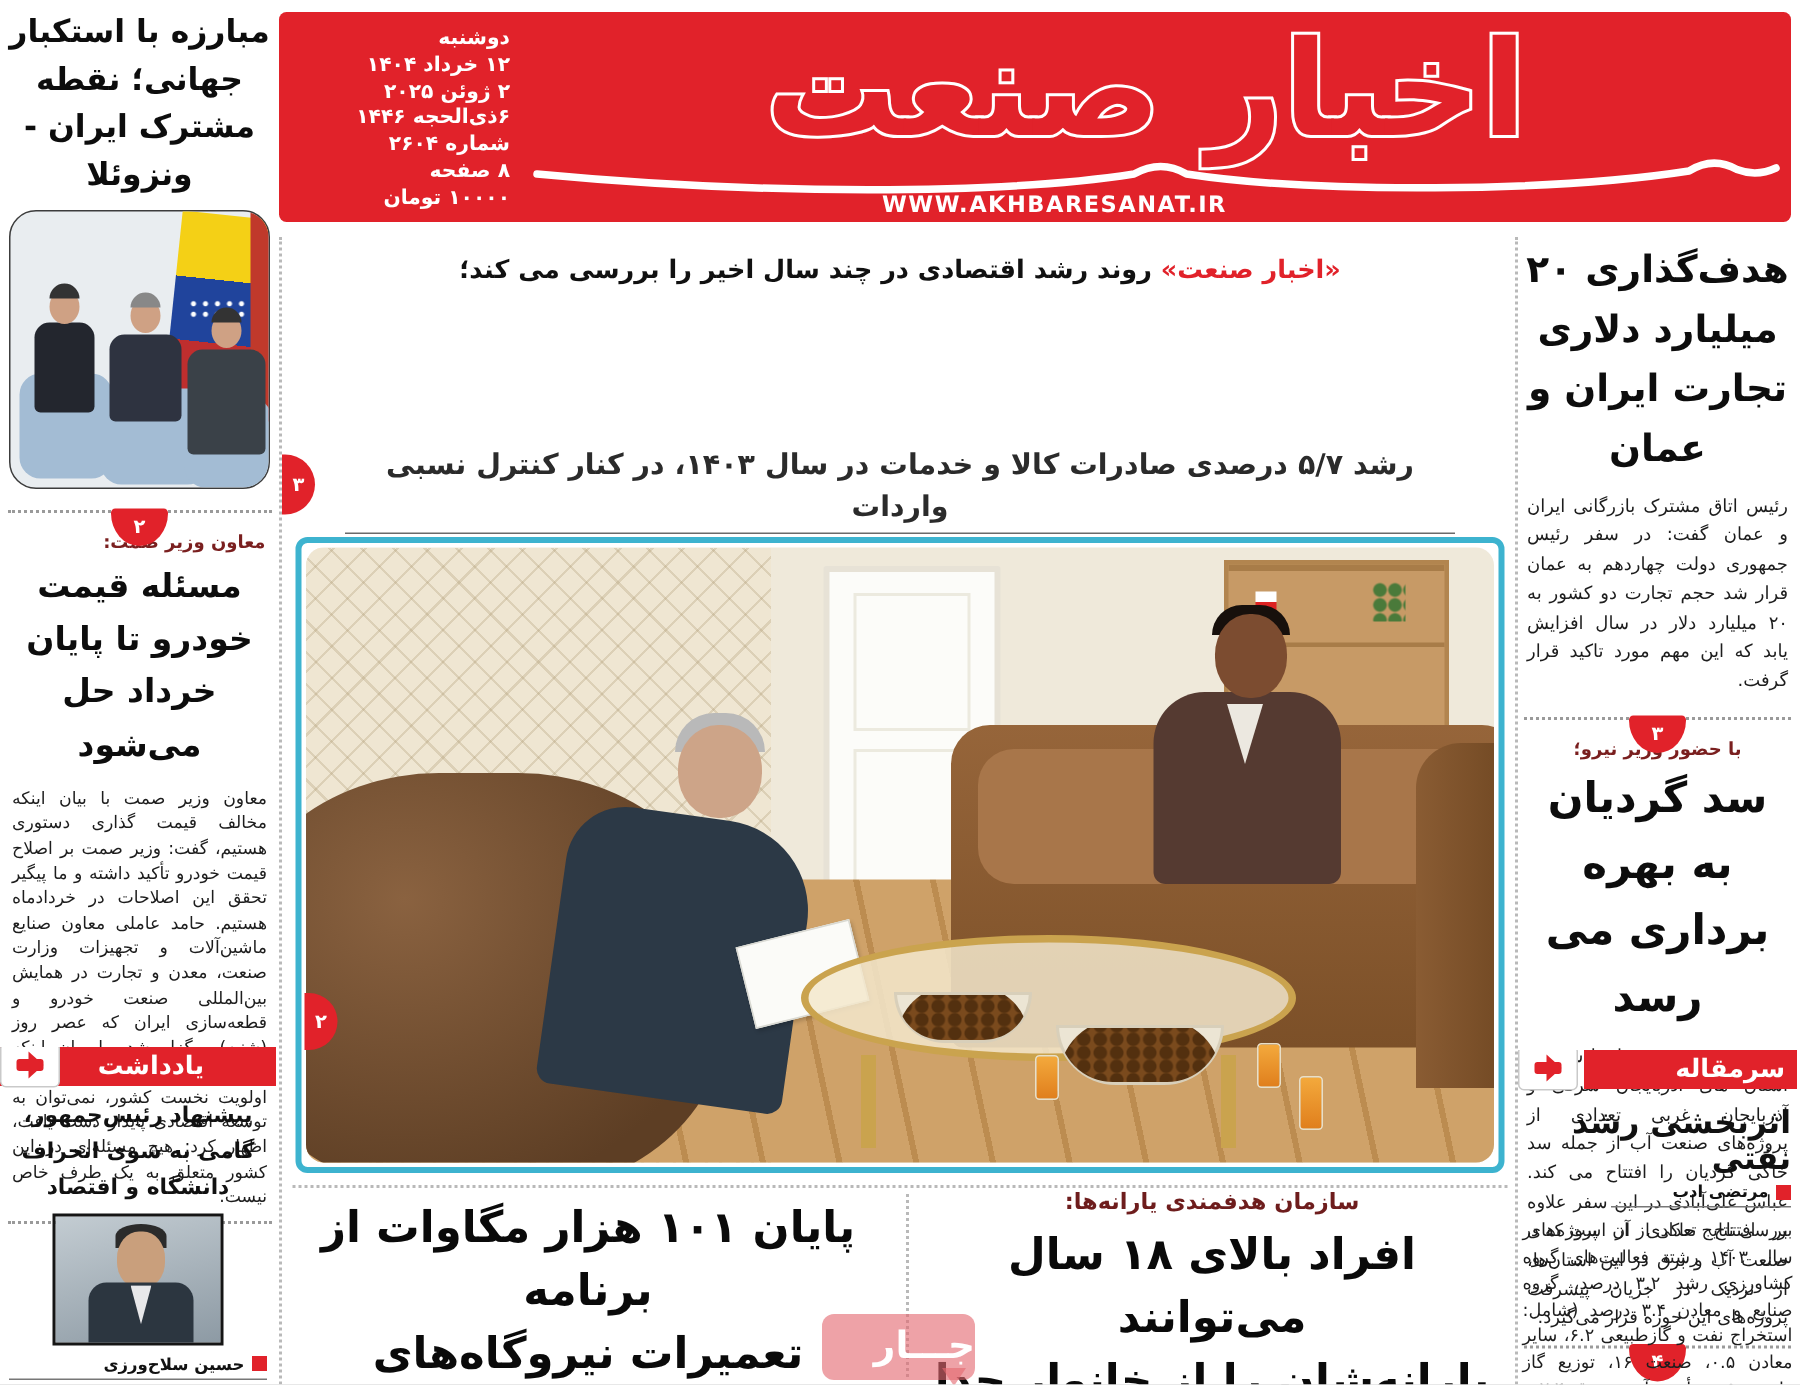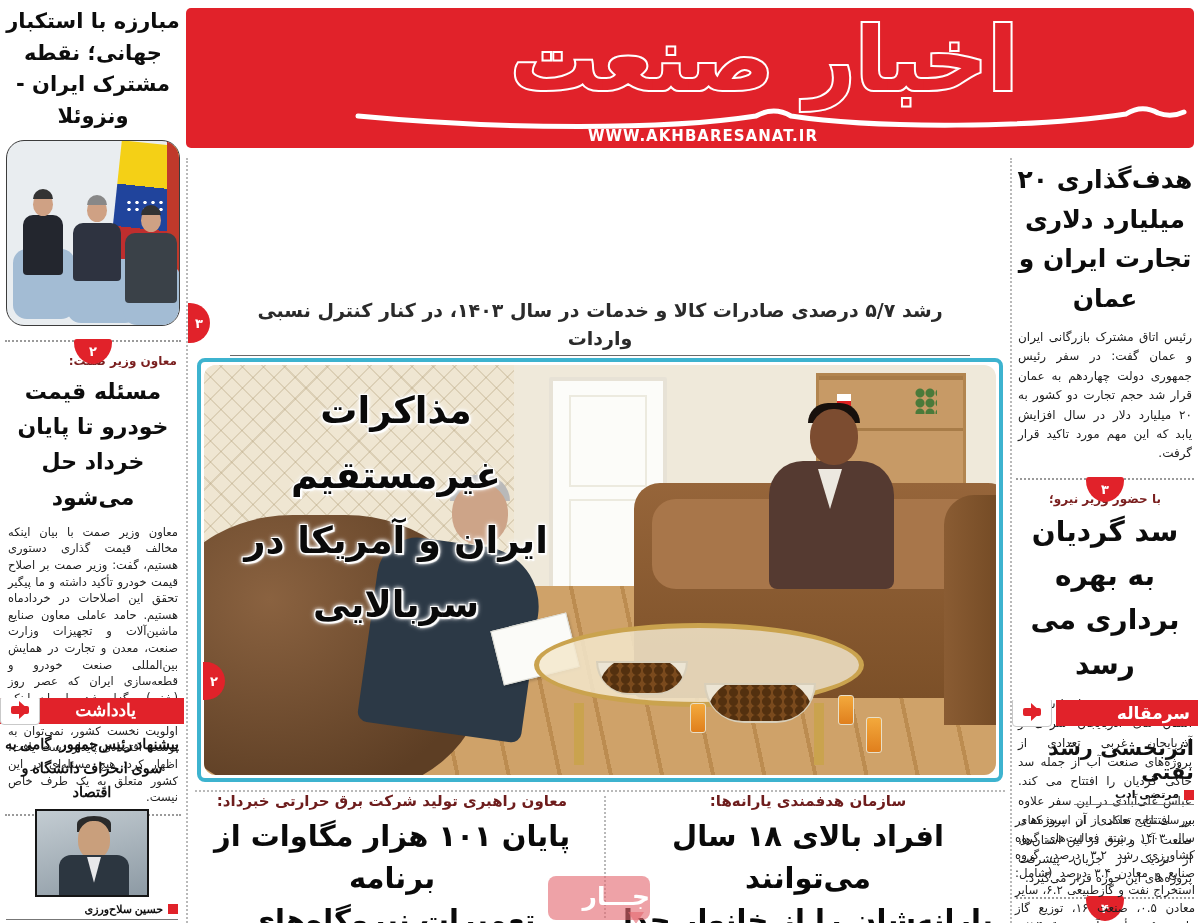--- a/index.html
+++ b/index.html
@@ -71,21 +71,21 @@
   .ven-stars { position:absolute; left:118px; top:58px; width:40px; height:14px;
     background:radial-gradient(circle 1.5px, #fff 1.4px, transparent 2px) 0 0/8px 7px; }
   .ven-flag2 { position:absolute; left:160px; top:0; width:18px; height:140px; background:#c0392b; }
   .ven-chair { position:absolute; background:#a3bcd4; border-radius:14px; }
   .ven-man { position:absolute; background:#23262e; border-radius:10px 10px 4px 4px; }
   .ven-head { position:absolute; width:20px; height:23px; background:#cfa184; border-radius:50%; }
   .ven-hair { position:absolute; width:20px; height:10px; background:#333; border-radius:10px 10px 0 0; }
   .car-kicker { margin:12px 6px 0; text-align:right; }
   .car-title { margin-top:6px; font-size:22px; font-weight:bold; line-height:1.6; text-align:center; color:#0d0d0d; }
   .car-body { margin:9px 5px 0; font-size:11.5px; line-height:16.6px; }
-  .note-wrap { position:absolute; left:0; top:698px; width:184px; height:225px; overflow:hidden;font-family:Liberation Serif, serif; }
+  .note-wrap { position:absolute; left:0; top:698px; width:184px; height:225px; overflow:hidden; }
   .note-title { margin:9px 2px 4px; font-size:14.5px; font-weight:bold; line-height:1.65; text-align:center; color:#111; }
   .photo-port { position:relative; width:114px; height:88px; margin:2px auto 6px; border:2px solid #151515;
     background:linear-gradient(165deg,#c3ccd2, #8d9aa4); overflow:hidden; }
   .port-head { position:absolute; left:41px; top:10px; width:32px; height:38px; background:#c99f7c; border-radius:46%; }
   .port-hair { position:absolute; left:40px; top:5px; width:34px; height:16px; background:#2b2b2b; border-radius:50% 50% 0 0; }
   .port-suit { position:absolute; left:22px; top:44px; width:70px; height:44px; background:#2c3640; border-radius:12px 12px 0 0; }
   .port-shirt { position:absolute; left:50px; top:46px; width:14px; height:26px; background:#e8e8ea;
     clip-path:polygon(0 0,100% 0,50% 100%); }
   
   .col-right { position:absolute; left:1014px; top:160px; width:182px; }
@@ -178,20 +178,29 @@
   }
   .watermark::after { content:""; position:absolute; right:6px; bottom:-12px;
     border:8px solid transparent; border-top:12px solid rgba(228,105,113,.62); }
 </style>
 </head>
 <body>
 
 <div class="page">
 
   <div class="masthead">
+    <div class="date-block">
+      <div>دوشنبه</div>
+      <div>۱۲ خرداد ۱۴۰۴</div>
+      <div>۲ ژوئن ۲۰۲۵</div>
+      <div>۶ذی‌الحجه ۱۴۴۶</div>
+      <div>شماره ۲۶۰۴</div>
+      <div>۸ صفحه</div>
+      <div>۱۰۰۰۰ تومان</div>
+    </div>
     <svg class="logo-svg" width="855" height="140" viewBox="0 0 855 140">
       <path d="M22,108 C170,122 330,122 420,108 Q438,98 455,108 C540,121 700,120 790,106 Q806,96 822,105 Q835,110 848,104" fill="none" stroke="#ffffff" stroke-width="5" stroke-linecap="round"></path>
       <text x="428" y="82" text-anchor="middle" font-size="88" font-weight="bold" fill="#e1222a" stroke="#ffffff" stroke-width="4" paint-order="stroke" style="font-family:'DejaVu Sans',sans-serif;">اخبار صنعت</text>
     </svg>
     <div class="website">WWW.AKHBARESANAT.IR</div>
   </div>
 
   <div class="vrule" style="left:186px; top:158px; height:765px;"></div>
   <div class="vrule" style="left:1010px; top:158px; height:765px;"></div>
   <div class="vrule" style="left:604px; top:796px; height:122px;"></div>
@@ -244,20 +253,23 @@
     <div style="margin:0 6px;">
       <div class="byline-row">
         <div class="red-sq"></div>
         <div class="byline-name">حسین سلاح‌ورزی</div>
       </div>
 
     </div>
 
   </div>
 
+  <div class="c-kicker">
+    <span class="red">«اخبار صنعت»</span><span> روند رشد اقتصادی در چند سال اخیر را بررسی می کند؛</span>
+  </div>
   <div class="c-subhead">
     <span>رشد ۵/۷ درصدی صادرات کالا و خدمات در سال ۱۴۰۳، در کنار کنترل نسبی واردات</span><br>
     <span>باعث بهبود تراز تجاری شده و تاثیر مثبتی بر رشد اقتصادی گذاشته است</span>
   </div>
   <div class="side-tab" style="left:188px; top:303px;">۳</div>
 
   <div class="main-photo">
     <div class="scene">
       <div class="lattice"></div>
       <div class="door"></div>
@@ -288,38 +300,33 @@
       </div>
       <div class="bowl" style="left:392px; top:296px; width:92px; height:34px;">
           <div class="dates"></div>
         </div>
       <div class="bowl" style="left:500px; top:318px; width:112px; height:40px;">
           <div class="dates"></div>
         </div>
       <div class="juice" style="left:486px; top:338px;"></div>
       <div class="juice" style="left:634px; top:330px;"></div>
       <div class="juice" style="left:662px; top:352px; height:36px;"></div>
-      <div class="photo-overlay">
-        <div class="l1">مذاکرات غیرمستقیم</div>
-        <div class="l2">ایران و آمریکا در سربالایی</div>
-      </div>
     </div>
     <div class="side-tab" style="left:2px; top:300px; height:38px;">۲</div>
   </div>
 
   <div class="bstory" style="left:610px; width:396px;">
     <div class="bk">سازمان هدفمندی یارانه‌ها:</div>
     <div class="bt">
       <span>افراد بالای ۱۸ سال می‌توانند</span><br>
       <span>یارانه‌شان را از خانوار جدا کنند</span>
     </div>
 
   </div>
   <div class="bstory" style="left:192px; width:400px;">
-    <div class="bk">معاون راهبری تولید شرکت برق حرارتی خبرداد:</div>
     <div class="bt">
       <span>پایان ۱۰۱ هزار مگاوات از برنامه</span><br>
       <span>تعمیرات نیروگاه‌های حرارتی</span>
     </div>
 
   </div>
   <div class="watermark">جـــار</div>
 
   <div class="col-right">
     <div class="rt-title">هدف‌گذاری ۲۰ میلیارد دلاری تجارت ایران و عمان</div>

